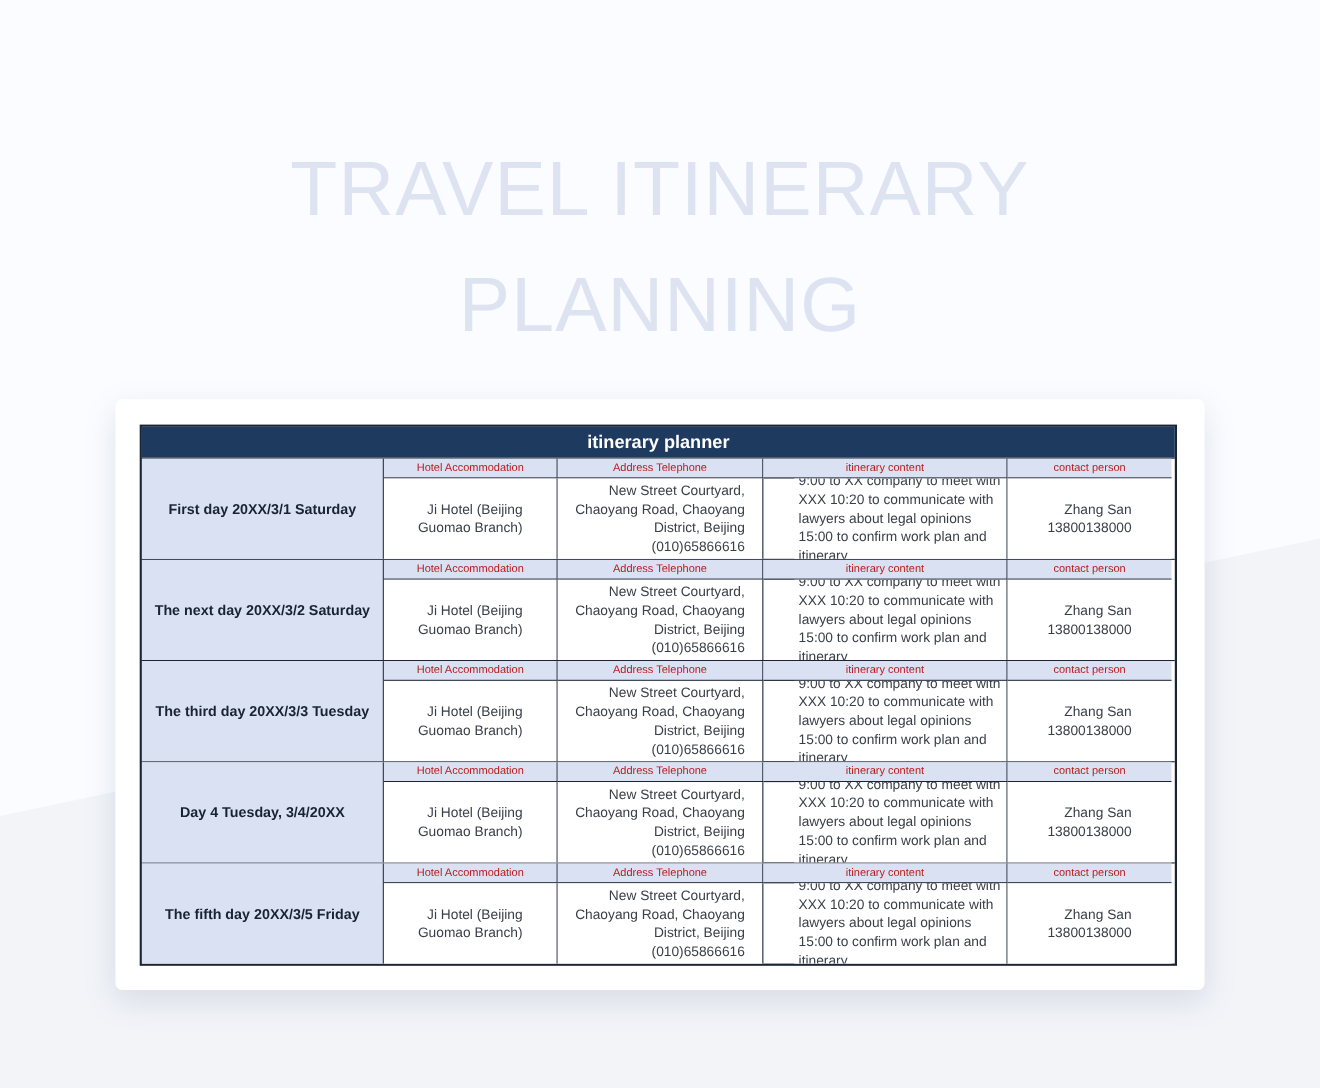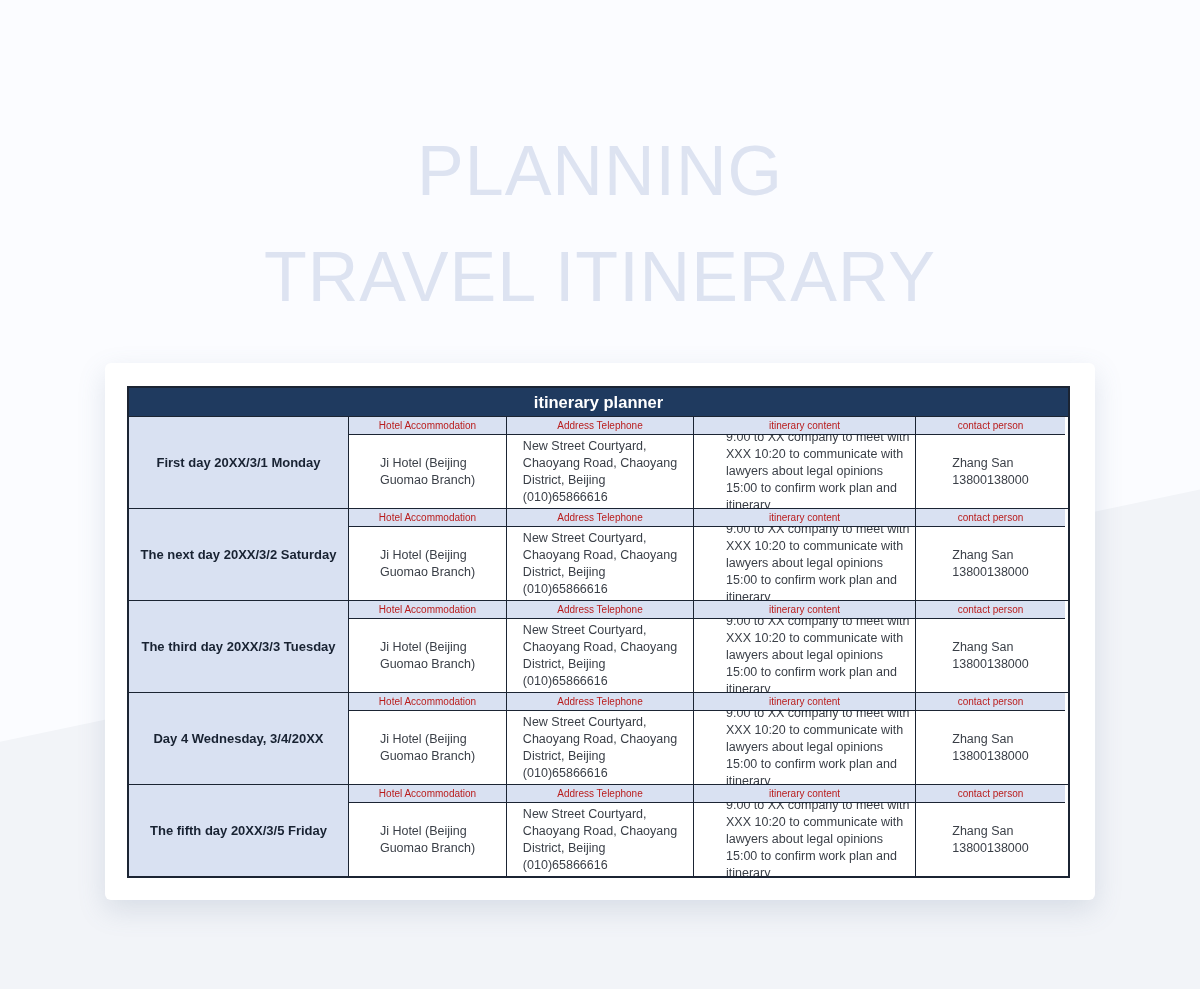--- a/index.html
+++ b/index.html
@@ -51,46 +51,46 @@
     text-align:center;padding:0 4px;
   }
   .sub{
     grid-row:1;background:var(--lav);border-bottom:1px solid var(--line);
     font-weight:normal;font-size:10px;color:#b91c1c;
     text-align:center;line-height:17px;
   }
   .bodycell{
     grid-row:2;background:#ffffff;
     display:flex;align-items:center;justify-content:center;
-    font-size:12.5px;color:var(--body-text);text-align:left;
+    font-size:12.5px;color:var(--body-text);text-align:right;
     line-height:17px;padding:0 3px;
   }
   .c2{grid-column:2;} .c3{grid-column:3;} .c4{grid-column:4;} .c5{grid-column:5;}
   .lines{white-space:pre-line;}
   .itin{
     display:block;text-align:left;padding:0 2px 0 4px;margin-left:28px;
   }
   .itin .lines{position:relative;top:-6px;}
 </style>
 </head>
 <body>
 
 <div class="bg-top"></div>
 
 <div class="hero">
+  <div>TRAVEL ITINERARY</div>
   <div>PLANNING</div>
-  <div>TRAVEL ITINERARY</div>
 </div>
 
 <div class="card">
   <div class="tbl">
     <div class="tbl-title">itinerary planner</div>
 
     <div class="block">
-      <div class="cell day">First day 20XX/3/1 Monday</div>
+      <div class="cell day">First day 20XX/3/1 Saturday</div>
       <div class="cell sub c2">Hotel Accommodation</div>
       <div class="cell sub c3">Address Telephone</div>
       <div class="cell sub c4">itinerary content</div>
       <div class="cell sub c5 lastcol">contact person</div>
       <div class="cell bodycell c2">
           <div class="lines">Ji Hotel (Beijing
 Guomao Branch)</div>
         </div>
       <div class="cell bodycell c3">
           <div class="lines">New Street Courtyard,
@@ -163,21 +163,21 @@
 15:00 to confirm work plan and
 itinerary</div>
         </div>
       <div class="cell bodycell c5 lastcol">
           <div class="lines">Zhang San
 13800138000</div>
         </div>
     </div>
 
     <div class="block">
-      <div class="cell day">Day 4 Wednesday, 3/4/20XX</div>
+      <div class="cell day">Day 4 Tuesday, 3/4/20XX</div>
       <div class="cell sub c2">Hotel Accommodation</div>
       <div class="cell sub c3">Address Telephone</div>
       <div class="cell sub c4">itinerary content</div>
       <div class="cell sub c5 lastcol">contact person</div>
       <div class="cell bodycell c2">
           <div class="lines">Ji Hotel (Beijing
 Guomao Branch)</div>
         </div>
       <div class="cell bodycell c3">
           <div class="lines">New Street Courtyard,

